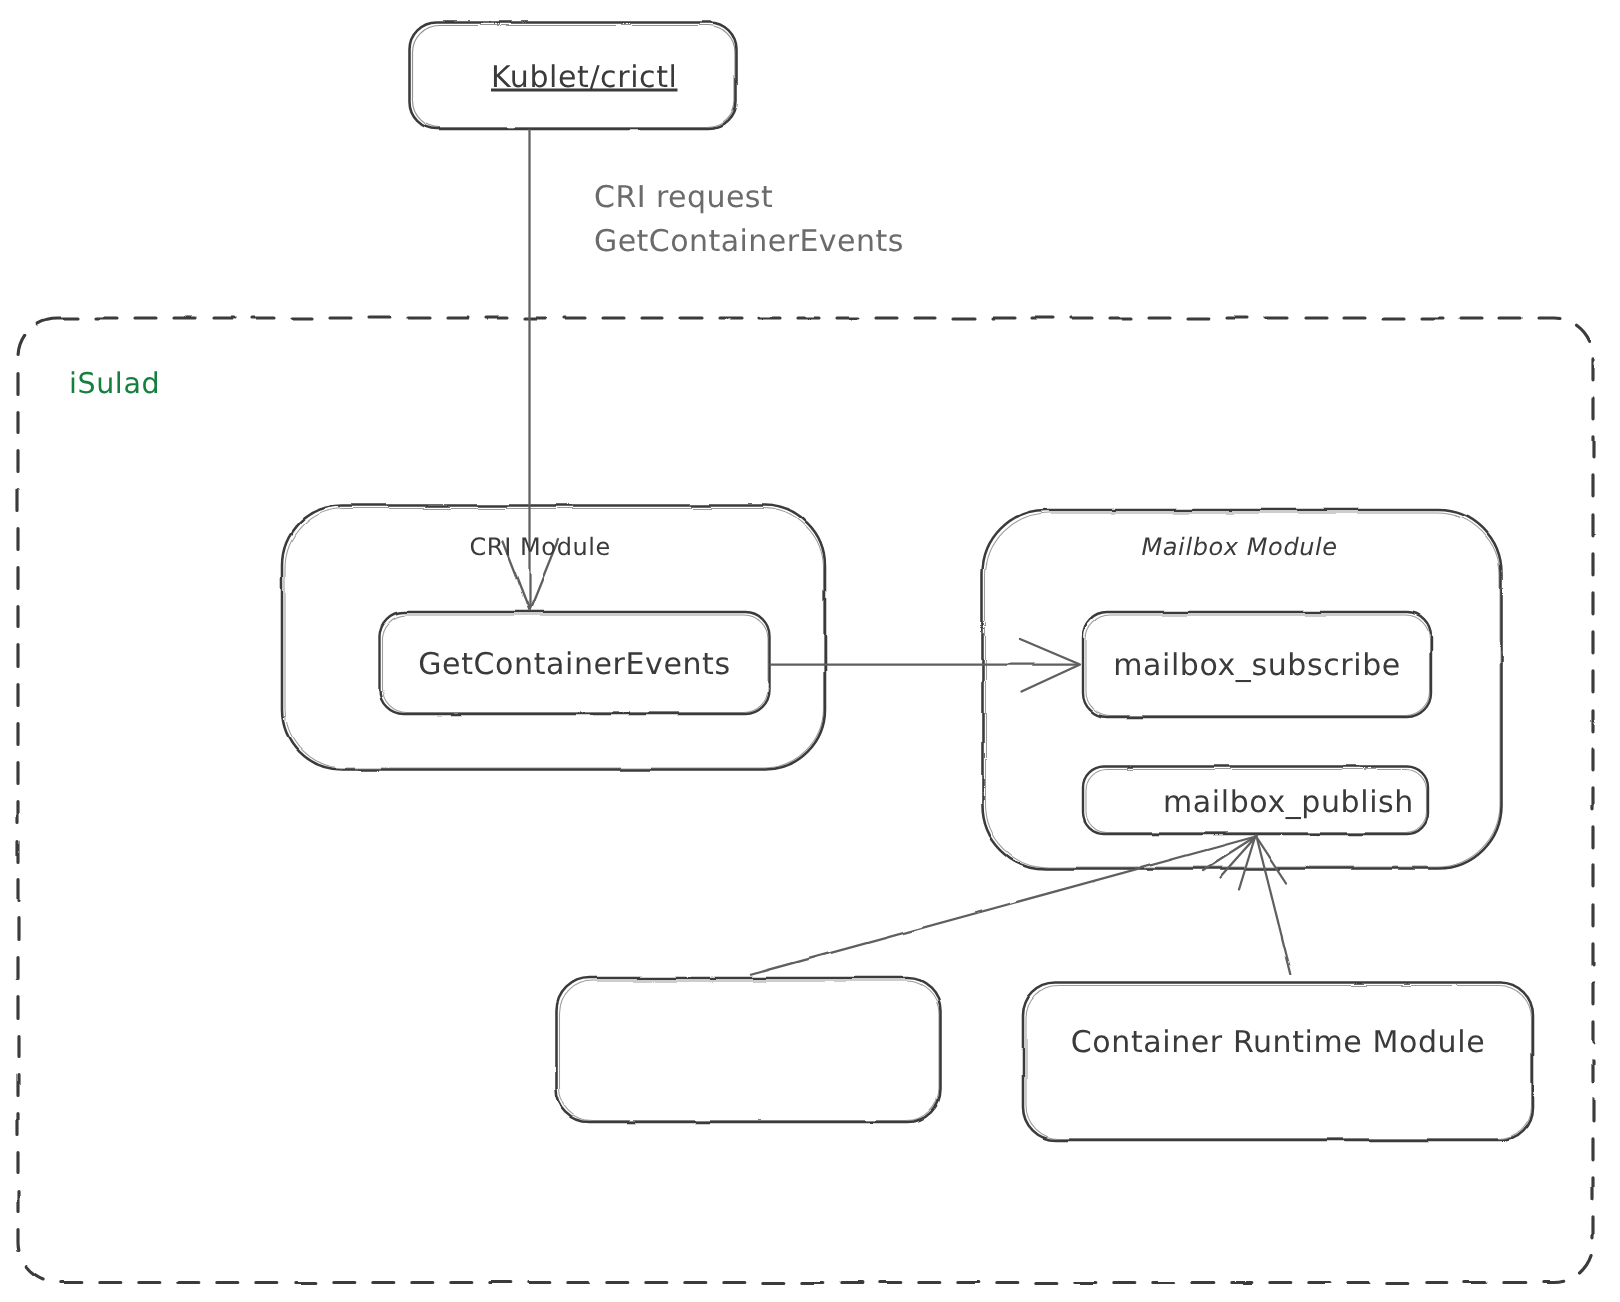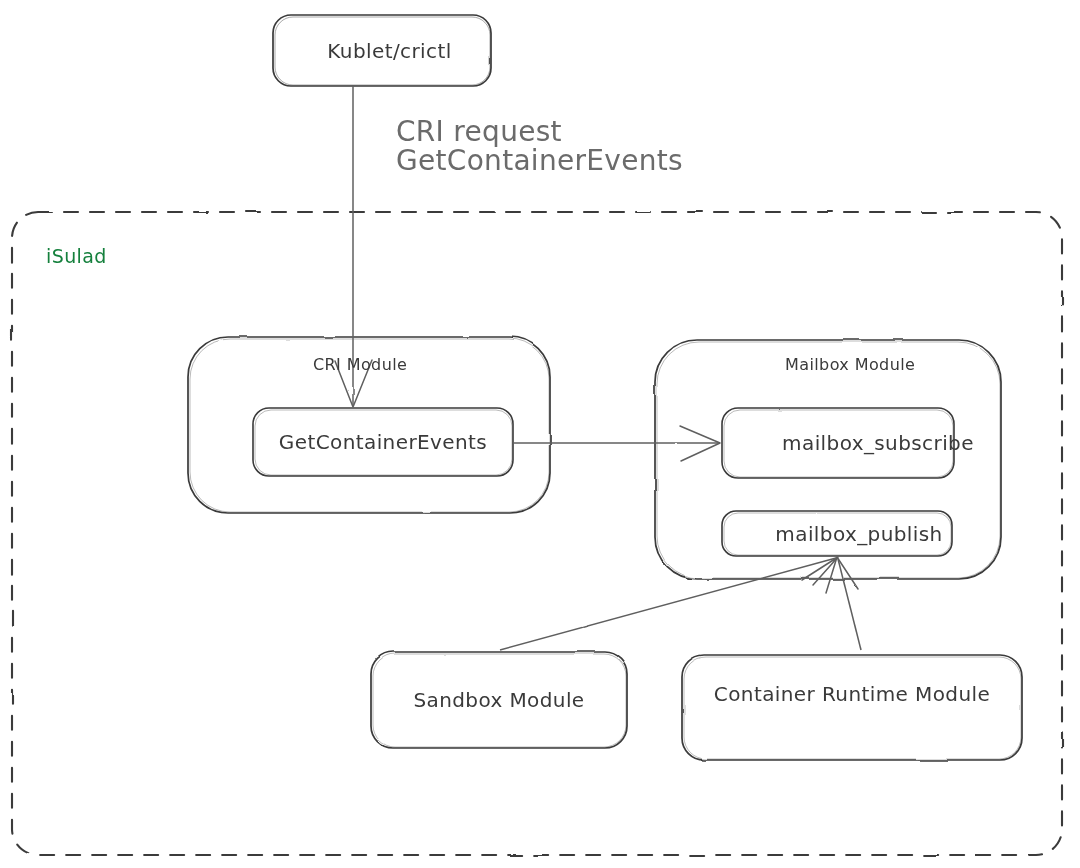--- a/index.html
+++ b/index.html
@@ -32,21 +32,21 @@
     font-family: "DejaVu Sans", sans-serif;
     font-size: 20px;
     letter-spacing: 0.4px;
     pointer-events: none;
     white-space: nowrap;
   }
   .edge-label {
     position: absolute;
     color: #6b6b6b;
     font-family: "DejaVu Sans", sans-serif;
-    font-size: 28px;
+    font-size: 20px;
     line-height: 29px;
     letter-spacing: 0.3px;
     white-space: nowrap;
   }
   .group-title {
     position: absolute;
     color: #3a3a3a;
     font-size: 16px;
     letter-spacing: 0.4px;
     white-space: nowrap;
@@ -136,33 +136,32 @@
     </g>
 
     <g filter="url(#rough2)">
       <path d="M 861 650 L 838 559" fill="none" stroke="#5f5f5f" stroke-width="1.5"></path>
       <path d="M 826 593 L 837 557 L 858 589" fill="none" stroke="#5f5f5f" stroke-width="1.5" stroke-linecap="round" stroke-linejoin="round"></path>
     </g>
   </svg>
 
   <div class="container-title" style="left:46px; top:245px;">iSulad</div>
 
-  <div class="node-label" style="left:273px; top:15px; width:233px; height:71px;">Kublet/crictl</div>
+  <div class="node-label" style="left:273px; top:15px; width:233px; height:71px;text-decoration:underline;">Kublet/crictl</div>
 
   <div class="group-title" style="left:313px; top:355px;">CRI Module</div>
 
   <div class="node-label" style="left:253px; top:408px; width:260px; height:68px;">GetContainerEvents</div>
 
-  <div class="group-title" style="left:785px; top:355px;">Mailbox Module</div>
+  <div class="group-title" style="left:761px; top:355px;font-style:italic;">Mailbox Module</div>
 
-  <div class="node-label" style="left:722px; top:408px; width:232px; height:70px;padding-left:40px;">mailbox_subscribe</div>
+  <div class="node-label" style="left:722px; top:408px; width:232px; height:70px;">mailbox_subscribe</div>
 
   <div class="node-label" style="left:722px; top:511px; width:274px; height:45px;">mailbox_publish</div>
 
-  <div class="node-label" style="left:371px; top:652px; width:256px; height:96px;">Sandbox Module</div>
 
   <div class="node-label" style="left:682px; top:655px; width:340px; height:78px;">Container Runtime Module</div>
 
   <div class="edge-label" style="left:396px; top:117px;">
     <div>CRI request</div>
     <div>GetContainerEvents</div>
   </div>
 
 </div>
 

